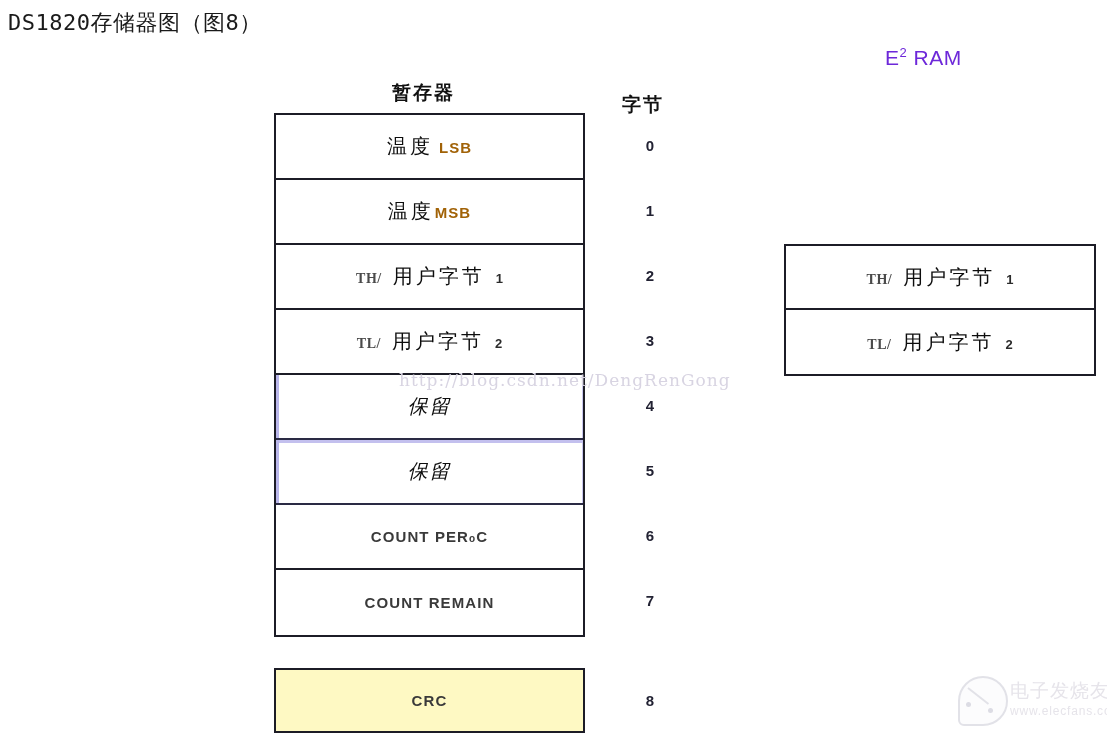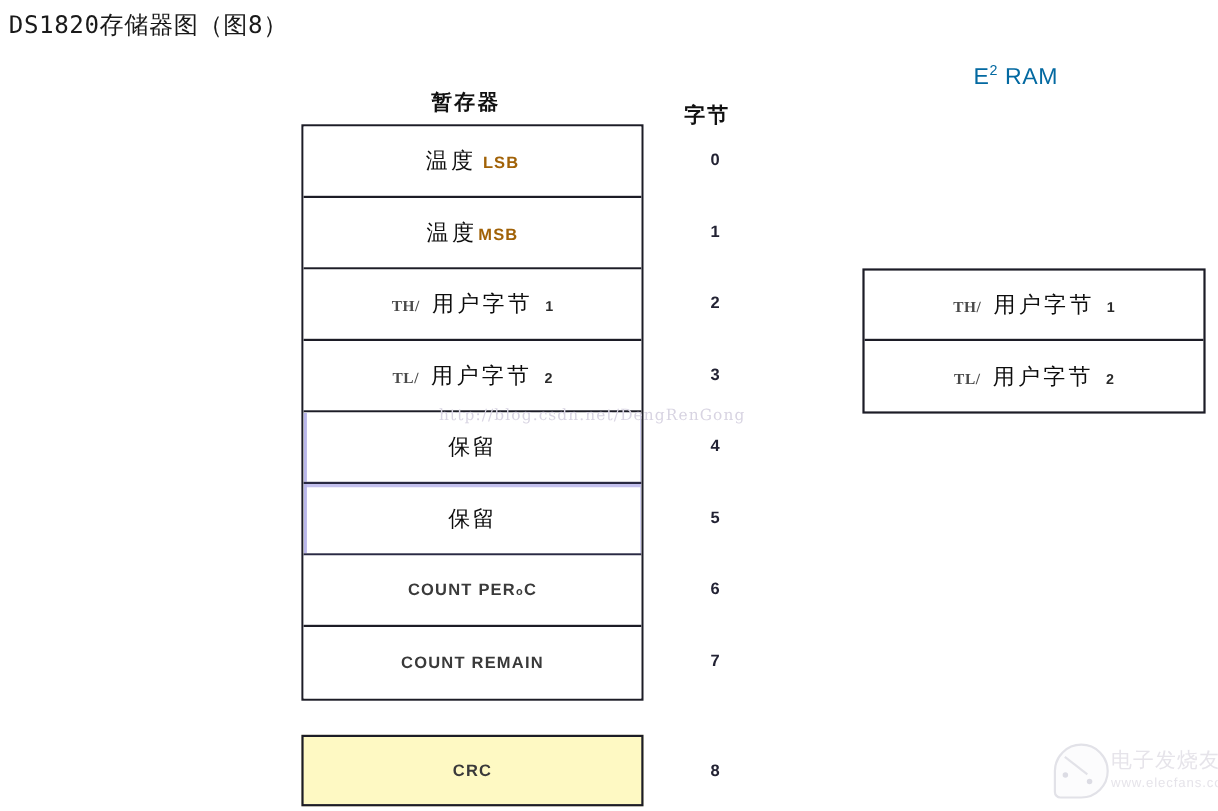--- a/index.html
+++ b/index.html
@@ -35,23 +35,23 @@
     font-weight: 600;
     color: #111111;
     white-space: nowrap;
     letter-spacing: 2px;
   }
   #scratchpad-header { left: 392px; top: 80px; }
   #byte-header      { left: 622px; top: 92px; }
   #eeram-header {
     position: absolute;
     left: 885px;
-    top: 58px;
+    top: 46px;
     font-size: 21px;
-    color: #0369a1;
+    color: #6d28d9;
     white-space: nowrap;
     letter-spacing: 0.5px;
   }
   #eeram-header sup {
     font-size: 13px;
     vertical-align: super;
     line-height: 0;
   }
 
   
@@ -73,20 +73,21 @@
     justify-content: center;
     position: relative;
     background: #ffffff;
   }
   .sp-row:last-child { border-bottom: none; }
 
   
   .sp-row.tinted {
     border-bottom-color: #2a2a44;
     box-shadow: inset 3px 0 0 #b9b6ea, inset -1px 0 0 #c9c7ef;
+    font-style: italic;
   }
   .sp-row.tinted-top {
     box-shadow: inset 3px 0 0 #b9b6ea, inset 0 3px 0 #c3c0ee, inset -1px 0 0 #c9c7ef;
   }
 
   .cell-text {
     display: flex;
     align-items: baseline;
     justify-content: center;
     gap: 6px;
@@ -191,21 +192,21 @@
     justify-content: center;
   }
   .ee-row:last-child { border-bottom: none; }
 
   
   #watermark-url {
     position: absolute;
     left: 399px;
     top: 370px;
     font-family: "DejaVu Serif", "Liberation Serif", serif;
-    font-size: 14px;
+    font-size: 17px;
     color: #d8d4e2;
     letter-spacing: 1px;
     white-space: nowrap;
     pointer-events: none;
   }
   #site-logo {
     position: absolute;
     left: 956px;
     top: 672px;
     width: 145px;

